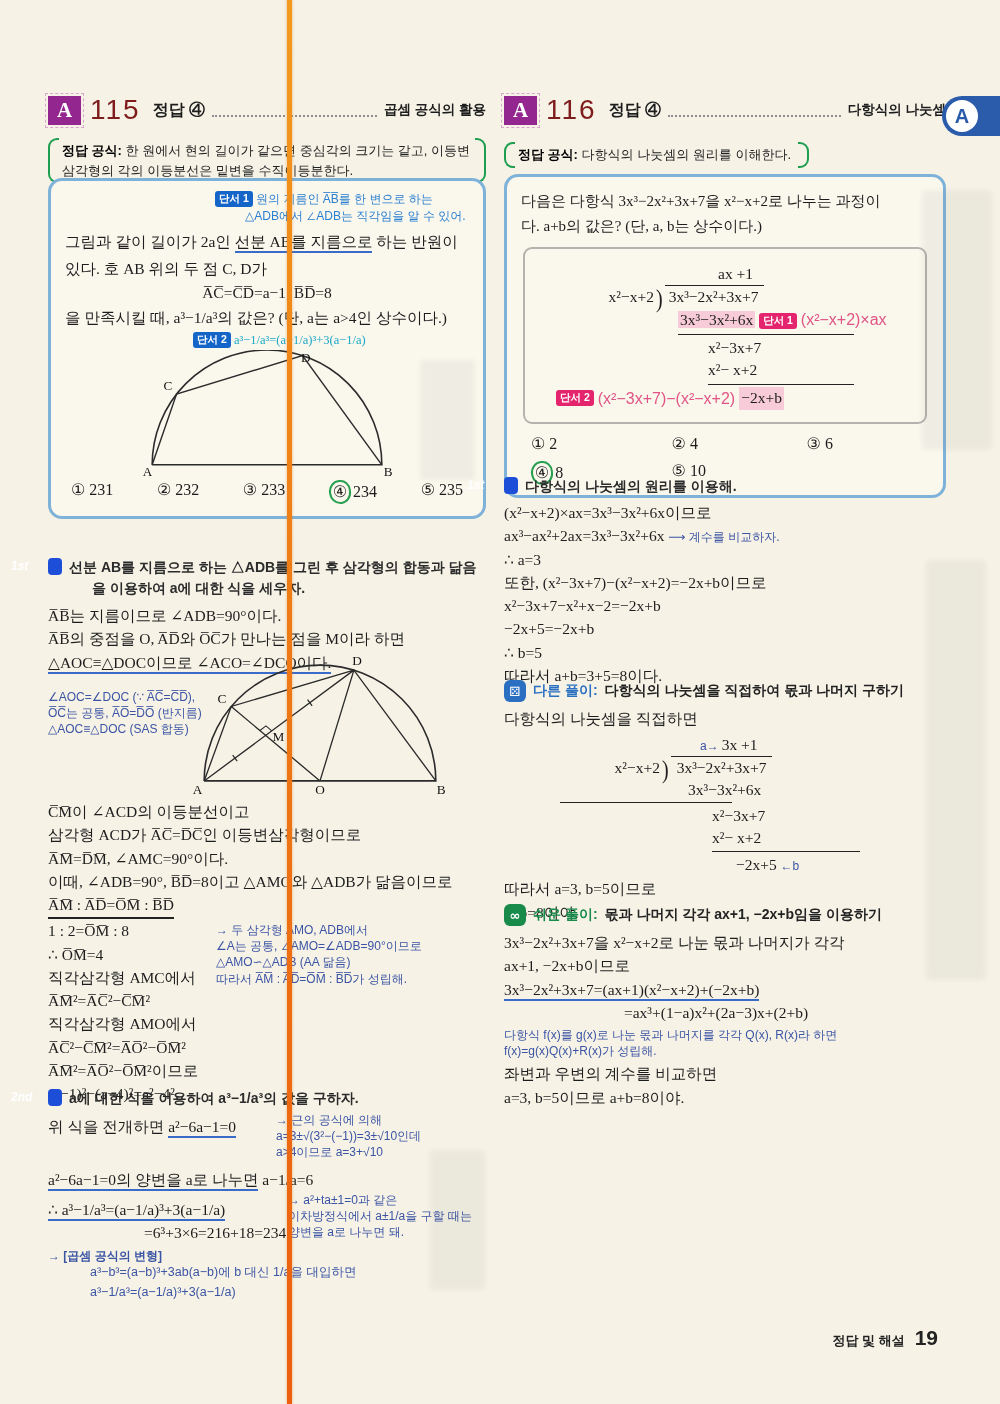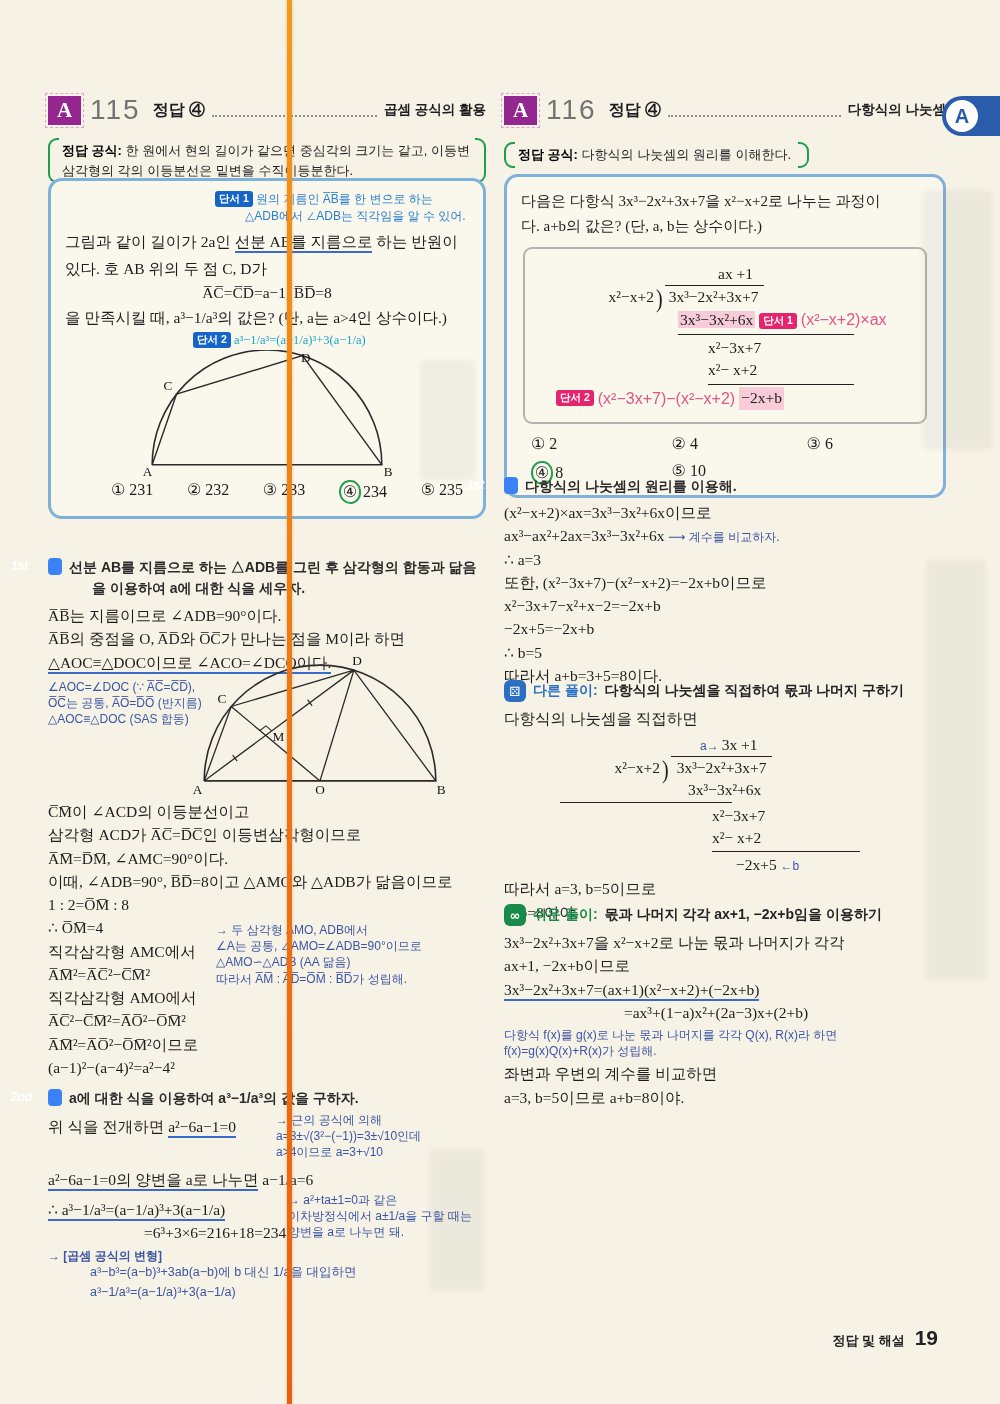--- a/index.html
+++ b/index.html
@@ -10,45 +10,45 @@
   
   .sidetab{position:absolute;right:0;top:96px;width:58px;height:40px;background:#2b5cac;border-radius:22px 0 0 22px;z-index:5;display:flex;align-items:center;}
   .sidetab .circ{width:32px;height:32px;margin-left:4px;background:#fff;border-radius:50%;display:flex;align-items:center;justify-content:center;font:bold 20px "Liberation Sans",sans-serif;color:#2b5cac;}
   .col{position:absolute;top:92px;}
   #colL{left:48px;width:438px;}
   #colR{left:504px;width:442px;}
   .blk{position:absolute;left:0;width:100%;}
   
   .phead{display:flex;align-items:center;}
   .abadge{width:33px;height:29px;background:#93278f;color:#fff;display:flex;align-items:center;justify-content:center;font:bold 21px "Liberation Serif",serif;outline:1px dashed #d9a6ce;outline-offset:2px;}
-  .pnum{font-size:28px;color:#737373;font-family:"Liberation Sans",sans-serif;letter-spacing:2px;margin-left:9px;}
+  .pnum{font-size:28px;color:#7f1d1d;font-family:"Liberation Sans",sans-serif;letter-spacing:2px;margin-left:9px;}
   .ans{font:bold 16px "Liberation Sans",sans-serif;margin-left:12px;white-space:nowrap;}
   .leader{flex:1;border-bottom:2px dotted #8f8f8f;height:11px;margin:0 7px;}
   .topic{font:bold 13.5px "Liberation Sans",sans-serif;white-space:nowrap;}
   
   .fnote{position:relative;padding:3px 14px;font:13px "Liberation Sans",sans-serif;line-height:1.5;color:#222;}
   .fnote:before,.fnote:after{content:"";position:absolute;top:0;bottom:0;width:9px;border:2px solid #1e9e50;}
   .fnote:before{left:0;border-right:none;border-radius:9px 0 0 9px;}
   .fnote:after{right:0;border-left:none;border-radius:0 9px 9px 0;}
   .glabel{color:#000000;font-weight:bold;}
   
   .pbox{border:3px solid #7fb2d9;border-radius:14px;background:#faf7ed;padding:10px 14px 8px;}
   .clue-badge{display:inline-block;background:#1565c8;color:#fff;font:bold 10.5px "Liberation Sans",sans-serif;border-radius:3px;padding:1px 4px;vertical-align:1px;}
   .clue-badge.pink{background:#e4246d;}
   .cluewrap{font:12px "Liberation Sans",sans-serif;color:#2a7fd0;text-align:left;margin-left:150px;line-height:1.45;}
   .ptext{font-size:15.5px;line-height:1.75;margin-top:2px;}
   .u-blue{border-bottom:2px solid #3a6bc9;padding-bottom:1px;}
   .ctr{text-align:center;font-size:15.5px;margin:2px 0;}
   .clue2{font-size:12.5px;color:#19a7c6;margin-left:128px;margin-top:1px;}
-  .choices{display:flex;justify-content:space-between;padding:2px 6px 4px;font-size:16px;margin-left:40px;}
+  .choices{display:flex;justify-content:space-between;padding:2px 6px 4px;font-size:16px;}
   .choice .mk{margin-right:4px;}
   .ansmark{display:inline-block;border:2.5px solid #27a04f;border-radius:60% 55% 58% 62%;padding:0 2px 1px;transform:rotate(-6deg);margin-right:2px;}
   .gchoices{display:grid;grid-template-columns:1.25fr 1.2fr 1fr;row-gap:8px;font-size:16px;padding:4px 10px 2px;}
   
-  .stepbadge{display:inline-block;background:#3b82f6;color:#fff;font:bold italic 12px "Liberation Sans",sans-serif;border-radius:4px;padding:1px 7px 2px;margin-right:7px;vertical-align:2px;}
+  .stepbadge{display:inline-block;background:#1d4ed8;color:#fff;font:bold italic 12px "Liberation Sans",sans-serif;border-radius:4px;padding:1px 7px 2px;margin-right:7px;vertical-align:2px;}
   .steptitle{font:bold 14px "Liberation Sans",sans-serif;color:#2b2b2b;line-height:1.5;}
   .stephang{padding-left:44px;text-indent:-44px;}
   .sline{font-size:15.5px;line-height:1.5;}
   .note{font:12px "Liberation Sans",sans-serif;color:#3b54a4;line-height:1.35;}
   .note .arrowpre{color:#3b54a4;}
   .ublk{border-bottom:2px solid #222;display:inline-block;padding-bottom:1px;}
   .abs{position:absolute;}
   
   .ld{position:relative;width:350px;margin:6px auto 2px;font-size:15.5px;line-height:1.45;}
   .ld .q{padding-left:168px;}
@@ -150,21 +150,21 @@
         </div>
       </div>
     </div>
 
     <div class="blk" style="top:465px;">
       <div class="steptitle stephang"><span class="stepbadge">1st</span><span>선분 AB를 지름으로 하는 △ADB를 그린 후 삼각형의 합동과 닮음을 이용하여 a에 대한 식을 세우자.</span></div>
       <div style="height:5px;"></div>
       <div class="sline">A̅B̅는 지름이므로 ∠ADB=90°이다.</div>
       <div class="sline">A̅B̅의 중점을 O, A̅D̅와 O̅C̅가 만나는 점을 M이라 하면</div>
       <div class="sline"><span class="u-blue">△AOC≡△DOC이므로 ∠ACO=∠DCO이다.</span></div>
-      <div class="note" style="width:235px;margin-top:5px;">
+      <div class="note" style="width:235px;margin-top:15px;">
         <div>∠AOC=∠DOC (∵ A̅C̅=C̅D̅),</div>
         <div>O̅C̅는 공통, A̅O̅=D̅O̅ (반지름)</div>
         <div>△AOC≡△DOC (SAS 합동)</div>
       </div>
     </div>
 
     <div class="blk" style="top:556px;left:112px;width:320px;">
       <svg width="320" height="150" viewBox="0 0 320 158">
         <path d="M38,140 A122,122 0 0 1 282,140 L38,140" fill="none" stroke="#2b2b2b" stroke-width="1.7"></path>
         <path d="M38,140 L66.5,61.6 L195.7,23.3 M38,140 L195.7,23.3 M160,140 L66.5,61.6 M160,140 L195.7,23.3 L282,140" fill="none" stroke="#2b2b2b" stroke-width="1.4"></path>
@@ -177,20 +177,21 @@
         <text x="194" y="18">D</text>
         <text x="110" y="98">M</text>
       </svg>
     </div>
 
     <div class="blk" style="top:708px;">
       <div class="sline">C̅M̅이 ∠ACD의 이등분선이고</div>
       <div class="sline">삼각형 ACD가 A̅C̅=D̅C̅인 이등변삼각형이므로</div>
       <div class="sline">A̅M̅=D̅M̅, ∠AMC=90°이다.</div>
       <div class="sline">이때, ∠ADB=90°, B̅D̅=8이고 △AMO와 △ADB가 닮음이므로</div>
+      <div class="sline"><span class="ublk">A̅M̅ : A̅D̅=O̅M̅ : B̅D̅</span></div>
       <div class="note abs" style="left:168px;top:122px;width:265px;">
         <div><span class="arrowpre">→ </span><span>두 삼각형 AMO, ADB에서</span></div>
         <div>∠A는 공통, ∠AMO=∠ADB=90°이므로</div>
         <div>△AMO∽△ADB (AA 닮음)</div>
         <div>따라서 A̅M̅ : A̅D̅=O̅M̅ : B̅D̅가 성립해.</div>
       </div>
       <div class="sline">1 : 2=O̅M̅ : 8</div>
       <div class="sline">∴ O̅M̅=4</div>
       <div class="sline">직각삼각형 AMC에서</div>
       <div class="sline">A̅M̅²=A̅C̅²−C̅M̅²</div>

